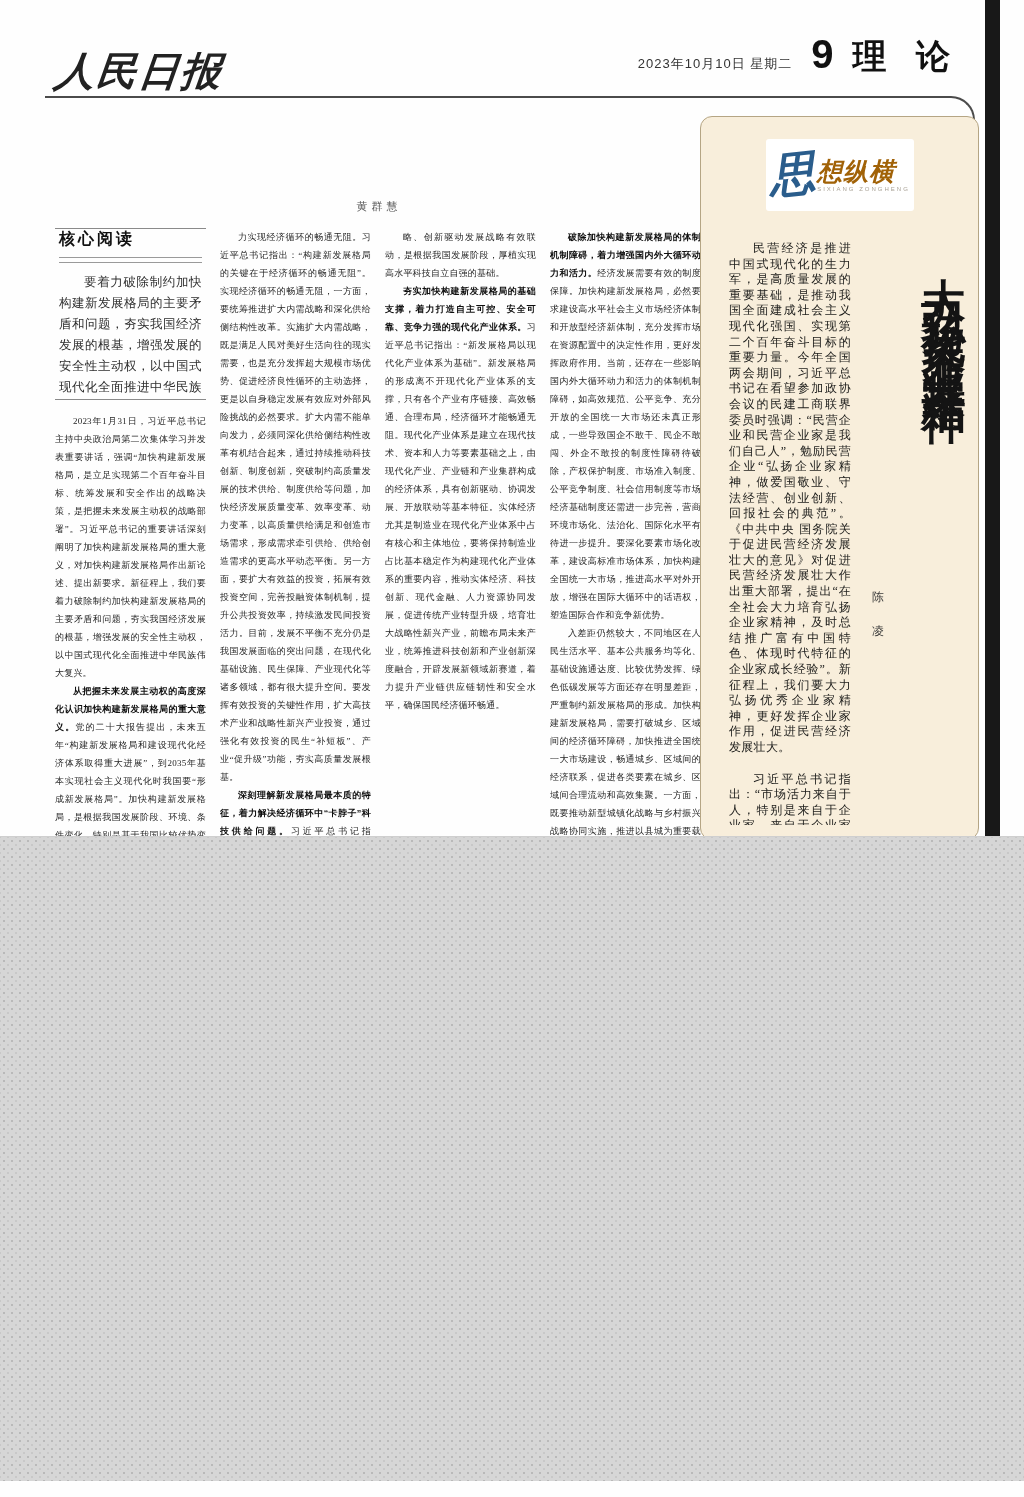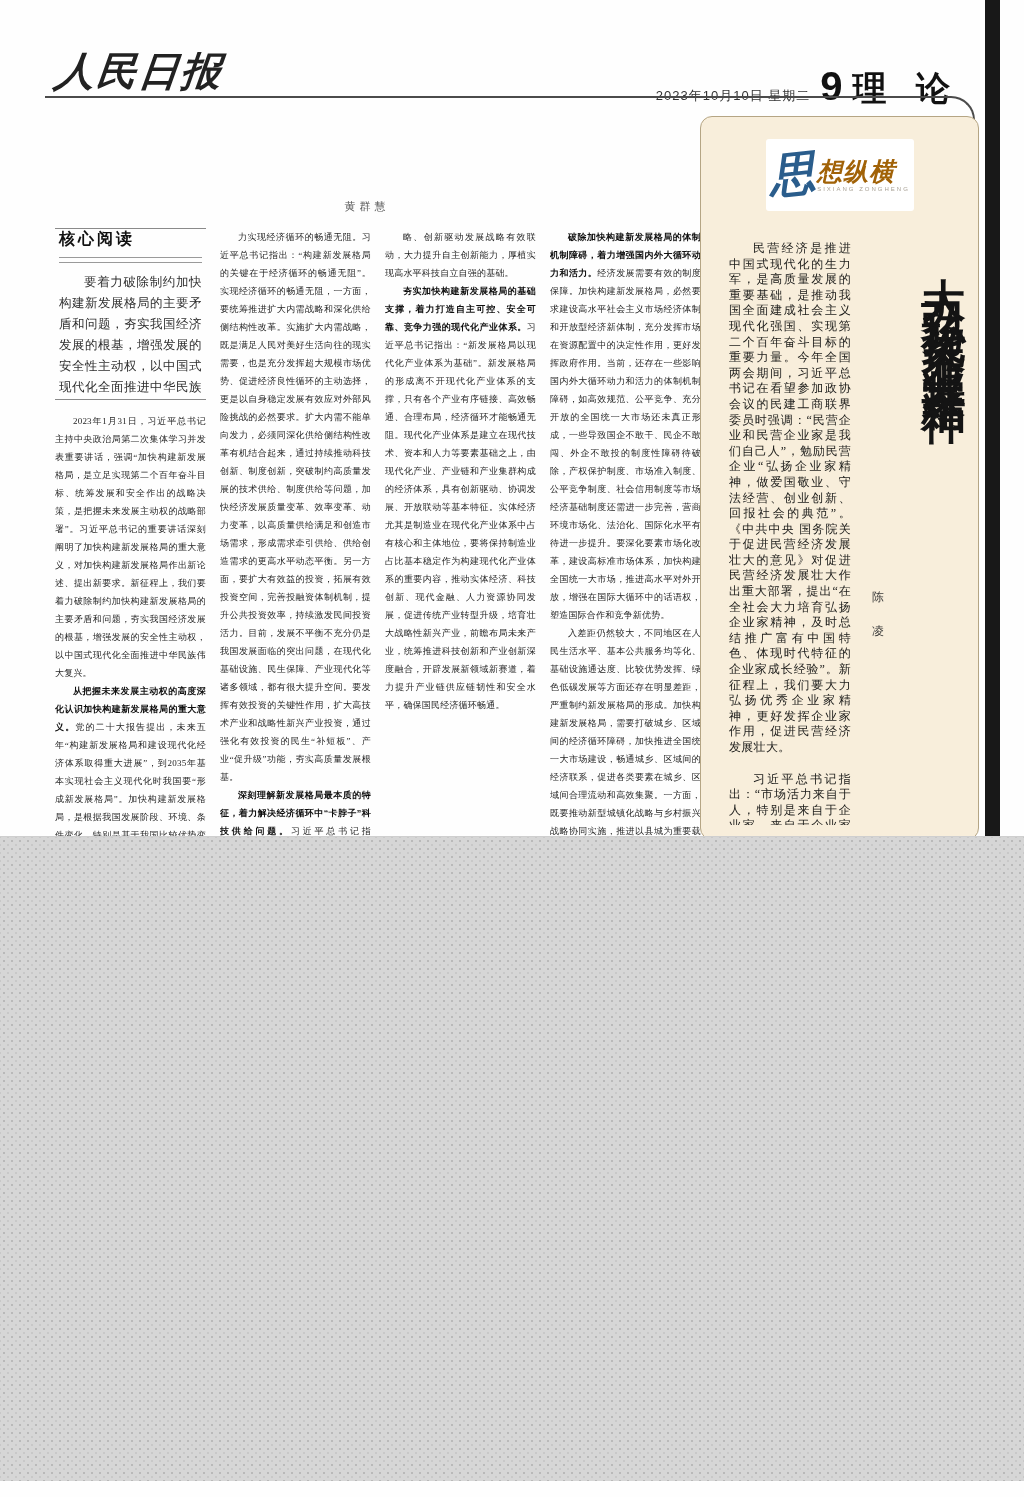--- a/index.html
+++ b/index.html
@@ -3,37 +3,37 @@
 <meta charset="utf-8">
 <style>
   html,body{margin:0;padding:0;background:#e8e8e8;}
   .page{position:relative;width:1024px;height:1497px;background:#fefefe;overflow:hidden;
         font-family:"Liberation Serif",serif;color:#1c1c1c;}
 
   
   .mast-logo{position:absolute;left:55px;top:44px;font-size:40px;font-weight:800;
              font-style:italic;transform:skewX(-6deg);letter-spacing:2px;color:#222;
              font-family:"Liberation Serif",serif;}
-  .mast-right{position:absolute;right:64px;top:64px;display:flex;align-items:baseline;gap:10px;}
+  .mast-right{position:absolute;right:64px;top:32px;display:flex;align-items:baseline;gap:19px;}
   .mast-date{font-size:13px;color:#333;letter-spacing:1px;font-family:"Liberation Sans",sans-serif;}
   .mast-pagenum{font-size:40px;font-weight:700;color:#111;font-family:"Liberation Sans",sans-serif;}
   .mast-section{font-size:34px;font-weight:700;color:#111;letter-spacing:10px;
                 font-family:"Liberation Sans",sans-serif;}
 
   
   .frame{position:absolute;left:45px;top:96px;width:928px;height:742px;
          border-top:2px solid #4b4b4b;border-right:2px solid #4b4b4b;
          border-top-right-radius:24px;pointer-events:none;}
   .scan-edge{position:absolute;left:985px;top:0;width:15px;height:838px;background:#181818;}
 
   
   .headline{position:absolute;left:55px;top:131px;width:648px;text-align:center;
             font-size:42px;font-weight:800;letter-spacing:3px;color:#0c0c0c;line-height:1.2;
             font-family:"Liberation Sans",sans-serif;}
-  .byline{position:absolute;left:43px;top:199px;width:648px;text-align:center;
+  .byline{position:absolute;left:55px;top:199px;width:648px;text-align:center;
           font-size:11px;color:#555;letter-spacing:4px;}
 
   .article-body{position:absolute;left:55px;top:228px;width:648px;height:608px;
                 display:flex;gap:14px;overflow:hidden;}
   .col{width:151px;overflow:hidden;}
   .bp{margin:0;font-size:9px;line-height:18px;text-align:justify;text-justify:inter-ideograph;
       color:#262626;text-indent:2em;letter-spacing:.2px;}
   .lead{font-weight:700;color:#0e0e0e;font-family:"Liberation Sans",sans-serif;font-style:normal;}
 
   
@@ -105,21 +105,21 @@
       <div class="paras">
           <p class="bp">2023年1月31日，习近平总书记主持中央政治局第二次集体学习并发表重要讲话，强调“加快构建新发展格局，是立足实现第二个百年奋斗目标、统筹发展和安全作出的战略决策，是把握未来发展主动权的战略部署”。习近平总书记的重要讲话深刻阐明了加快构建新发展格局的重大意义，对加快构建新发展格局作出新论述、提出新要求。新征程上，我们要着力破除制约加快构建新发展格局的主要矛盾和问题，夯实我国经济发展的根基，增强发展的安全性主动权，以中国式现代化全面推进中华民族伟大复兴。</p>
           <p class="bp"><b class="lead">从把握未来发展主动权的高度深化认识加快构建新发展格局的重大意义。</b>党的二十大报告提出，未来五年“构建新发展格局和建设现代化经济体系取得重大进展”，到2035年基本实现社会主义现代化时我国要“形成新发展格局”。加快构建新发展格局，是根据我国发展阶段、环境、条件变化，特别是基于我国比较优势变化审时度势作出的重大决策，有利于以畅通的国内经济循环吸引全球要素资源、增强国内国际两个市场两种资源的联动效应，实现高水平科技自立自强，实现基于新比较优势的更高质量、更为安全的发展。应当看到，我国已进入新发展阶段，是经济总量世界第二、制造业增加值世界第一的超大规模经济体，经济韧性强、潜力大、活力足，具有经济纵深广阔、规模经济和集聚经济特征显著等多方面优势，具有超大规模市场这个全球稀缺资源。也应看到，世界百年未有之大变局加速演进，我国发展进入战略机遇和风险挑战并存、不确定难预料因素增多的时</p>
         </div>
     </div>
     <div class="col">
         <p class="bp">力实现经济循环的畅通无阻。习近平总书记指出：“构建新发展格局的关键在于经济循环的畅通无阻”。实现经济循环的畅通无阻，一方面，要统筹推进扩大内需战略和深化供给侧结构性改革。实施扩大内需战略，既是满足人民对美好生活向往的现实需要，也是充分发挥超大规模市场优势、促进经济良性循环的主动选择，更是以自身稳定发展有效应对外部风险挑战的必然要求。扩大内需不能单向发力，必须同深化供给侧结构性改革有机结合起来，通过持续推动科技创新、制度创新，突破制约高质量发展的技术供给、制度供给等问题，加快经济发展质量变革、效率变革、动力变革，以高质量供给满足和创造市场需求，形成需求牵引供给、供给创造需求的更高水平动态平衡。另一方面，要扩大有效益的投资，拓展有效投资空间，完善投融资体制机制，提升公共投资效率，持续激发民间投资活力。目前，发展不平衡不充分仍是我国发展面临的突出问题，在现代化基础设施、民生保障、产业现代化等诸多领域，都有很大提升空间。要发挥有效投资的关键性作用，扩大高技术产业和战略性新兴产业投资，通过强化有效投资的民生“补短板”、产业“促升级”功能，夯实高质量发展根基。</p>
         <p class="bp"><b class="lead">深刻理解新发展格局最本质的特征，着力解决经济循环中“卡脖子”科技供给问题。</b>习近平总书记指出：“构建新发展格局最本质的特征是实现高水平的自立自强。”进入新发展阶段，我国经济发展外部环境和自身条件都发生了深刻变化，无论从根本上把握未来发展主动权、增强发展的安全性来看，还是从我国生产函数组合方式来看，科技创新的重要性都在全面上升。必须坚持创新在我国现代化建设全局中的核心地位，把实现高水平科技自立自强作为国家发展的战略支撑和加快构建新发展格局的重要发力点。一方面，要坚持问题导向，着力健全新型举国体制</p>
       </div>
     <div class="col">
-        <p class="bp">略、创新驱动发展战略有效联动，大力提升自主创新能力，厚植实现高水平科技自立自强的基础。</p>
+        <p class="bp">略、创新驱动发展战略有效联动，是根据我国发展阶段，厚植实现高水平科技自立自强的基础。</p>
         <p class="bp"><b class="lead">夯实加快构建新发展格局的基础支撑，着力打造自主可控、安全可靠、竞争力强的现代化产业体系。</b>习近平总书记指出：“新发展格局以现代化产业体系为基础”。新发展格局的形成离不开现代化产业体系的支撑，只有各个产业有序链接、高效畅通、合理布局，经济循环才能畅通无阻。现代化产业体系是建立在现代技术、资本和人力等要素基础之上，由现代化产业、产业链和产业集群构成的经济体系，具有创新驱动、协调发展、开放联动等基本特征。实体经济尤其是制造业在现代化产业体系中占有核心和主体地位，要将保持制造业占比基本稳定作为构建现代化产业体系的重要内容，推动实体经济、科技创新、现代金融、人力资源协同发展，促进传统产业转型升级，培育壮大战略性新兴产业，前瞻布局未来产业，统筹推进科技创新和产业创新深度融合，开辟发展新领域新赛道，着力提升产业链供应链韧性和安全水平，确保国民经济循环畅通。</p>
       </div>
     <div class="col">
         <p class="bp"><b class="lead">破除加快构建新发展格局的体制机制障碍，着力增强国内外大循环动力和活力。</b>经济发展需要有效的制度保障。加快构建新发展格局，必然要求建设高水平社会主义市场经济体制和开放型经济新体制，充分发挥市场在资源配置中的决定性作用，更好发挥政府作用。当前，还存在一些影响国内外大循环动力和活力的体制机制障碍，如高效规范、公平竞争、充分开放的全国统一大市场还未真正形成，一些导致国企不敢干、民企不敢闯、外企不敢投的制度性障碍待破除，产权保护制度、市场准入制度、公平竞争制度、社会信用制度等市场经济基础制度还需进一步完善，营商环境市场化、法治化、国际化水平有待进一步提升。要深化要素市场化改革，建设高标准市场体系，加快构建全国统一大市场，推进高水平对外开放，增强在国际大循环中的话语权，塑造国际合作和竞争新优势。</p>
         <p class="bp">入差距仍然较大，不同地区在人民生活水平、基本公共服务均等化、基础设施通达度、比较优势发挥、绿色低碳发展等方面还存在明显差距，严重制约新发展格局的形成。加快构建新发展格局，需要打破城乡、区域间的经济循环障碍，加快推进全国统一大市场建设，畅通城乡、区域间的经济联系，促进各类要素在城乡、区域间合理流动和高效集聚。一方面，既要推动新型城镇化战略与乡村振兴战略协同实施，推进以县城为重要载体的城镇化建设，通过城乡融合、县城建设进一步畅通城乡经济循环，带动和发挥乡村作为消费市场和要素市场的重要作用。另一方面，推动区域协调发展战略、区域重大战略、主体功能区战略等深度融合，优化重大生产力布局，实现区域合理分工、优势互补、良性互动。</p>
       </div>
   </section>
 
   <aside class="sidebar">
     <div class="logo-box">

